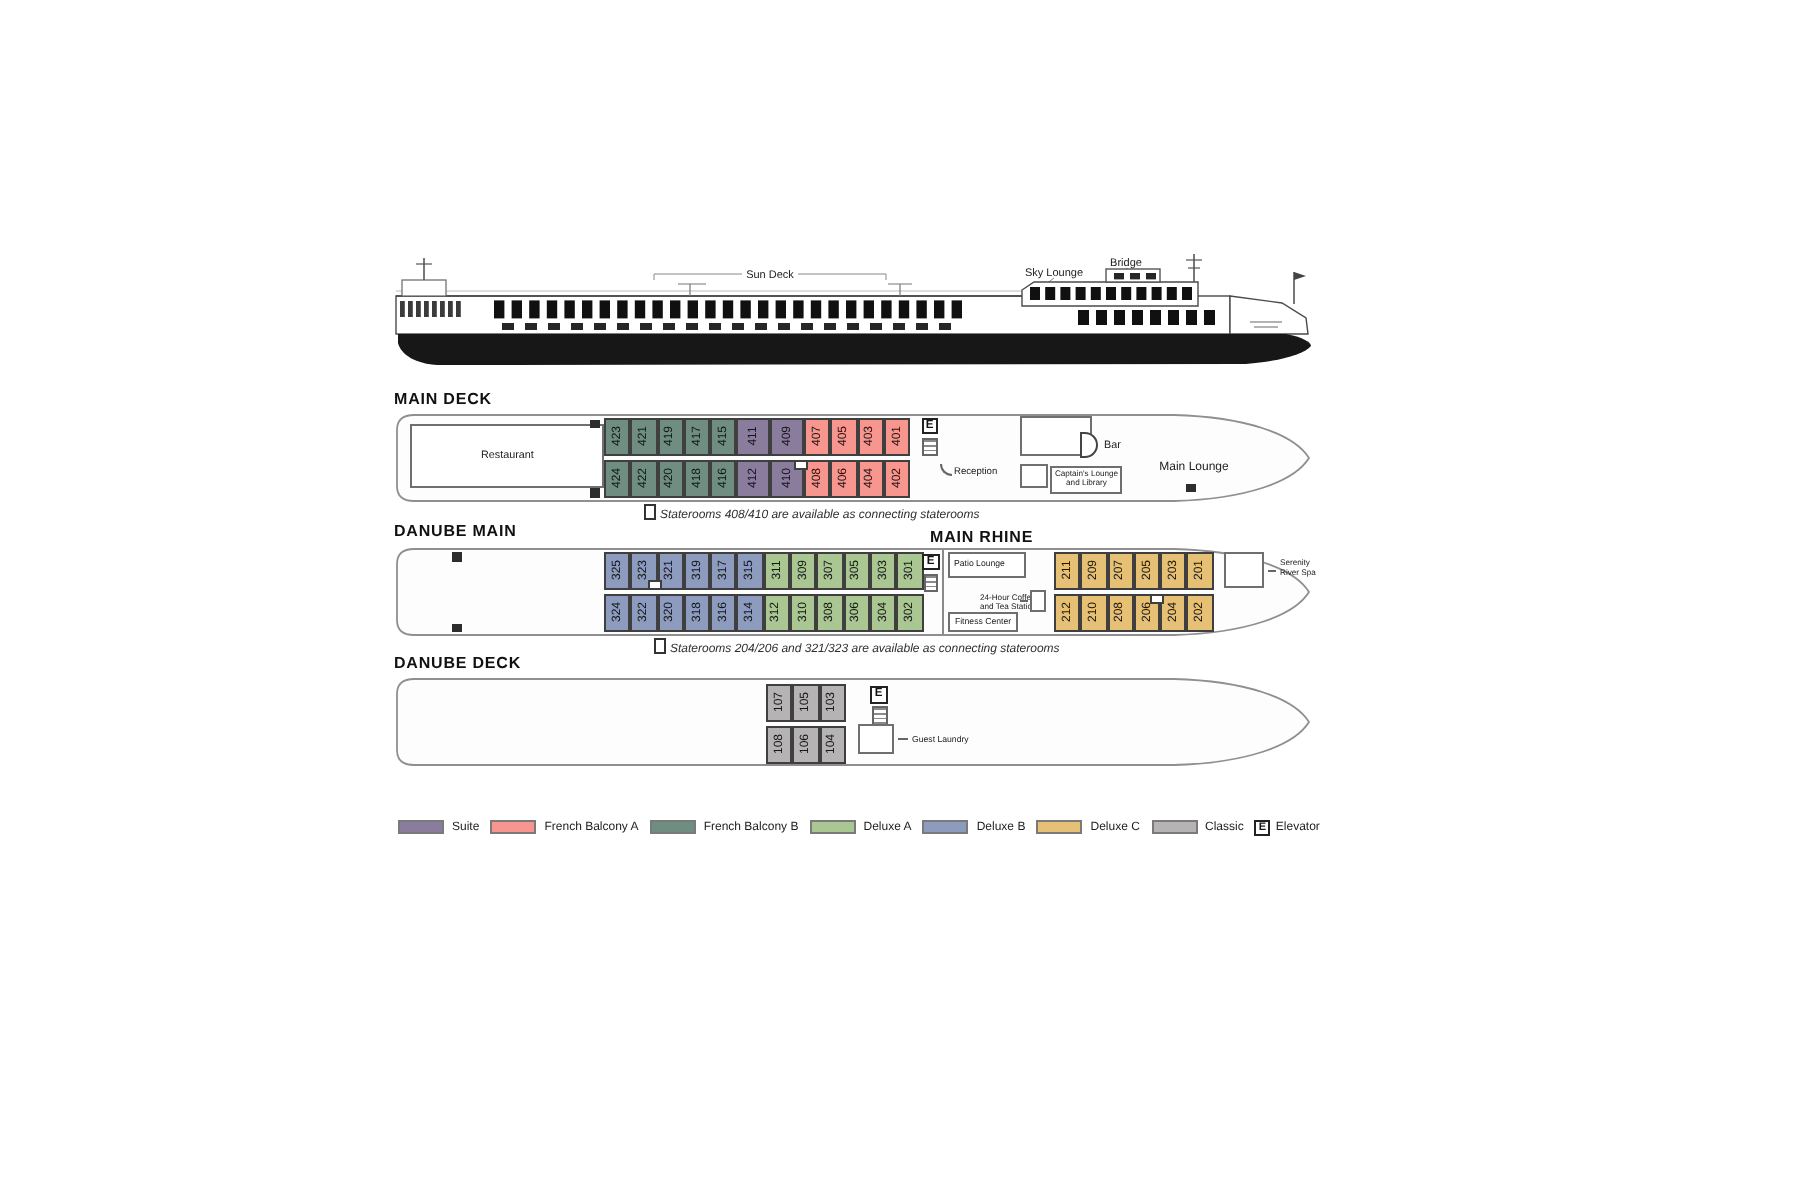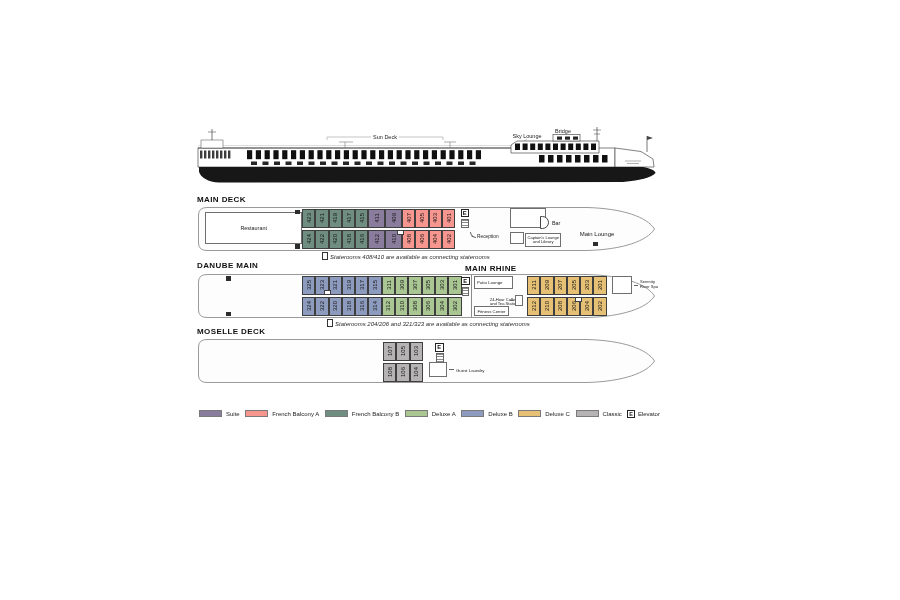--- a/index.html
+++ b/index.html
@@ -434,21 +434,21 @@
       <div class="s68 o-lt">
         <div>Serenity</div>
         <div>River Spa</div>
       </div>
     </div>
   </div>
   <div class="note" style="left:327px; top:319px;">
     <span class="door"></span><span>Staterooms 204/206 and 321/323 are available as connecting staterooms</span>
   </div>
 
-  <div class="deck-title" style="left:197px; top:327px;">MOSELLE DECK</div>
+  <div class="deck-title" style="left:197px; top:327px;">DANUBE DECK</div>
   <div class="deck" style="left:197px; top:339px;">
     <svg class="hull-svg" viewBox="0 0 462 44">
       <path d="M10 .5 H390 C426 1.5 450 10 457.5 22 C450 34 426 42.5 390 43.5 H10 Q1.5 43.5 1.5 36 V8 Q1.5 .5 10 .5 Z" fill="#fdfdfd" stroke="#8f8f8f" stroke-width="0.9"></path>
     </svg>
     <div class="strip top" style="left:186px; top:3px;">
         <div class="cabin" style="background: rgb(181, 179, 180);">
           <span>107</span>
         </div>
         <div class="cabin" style="background: rgb(181, 179, 180);">
           <span>105</span>

